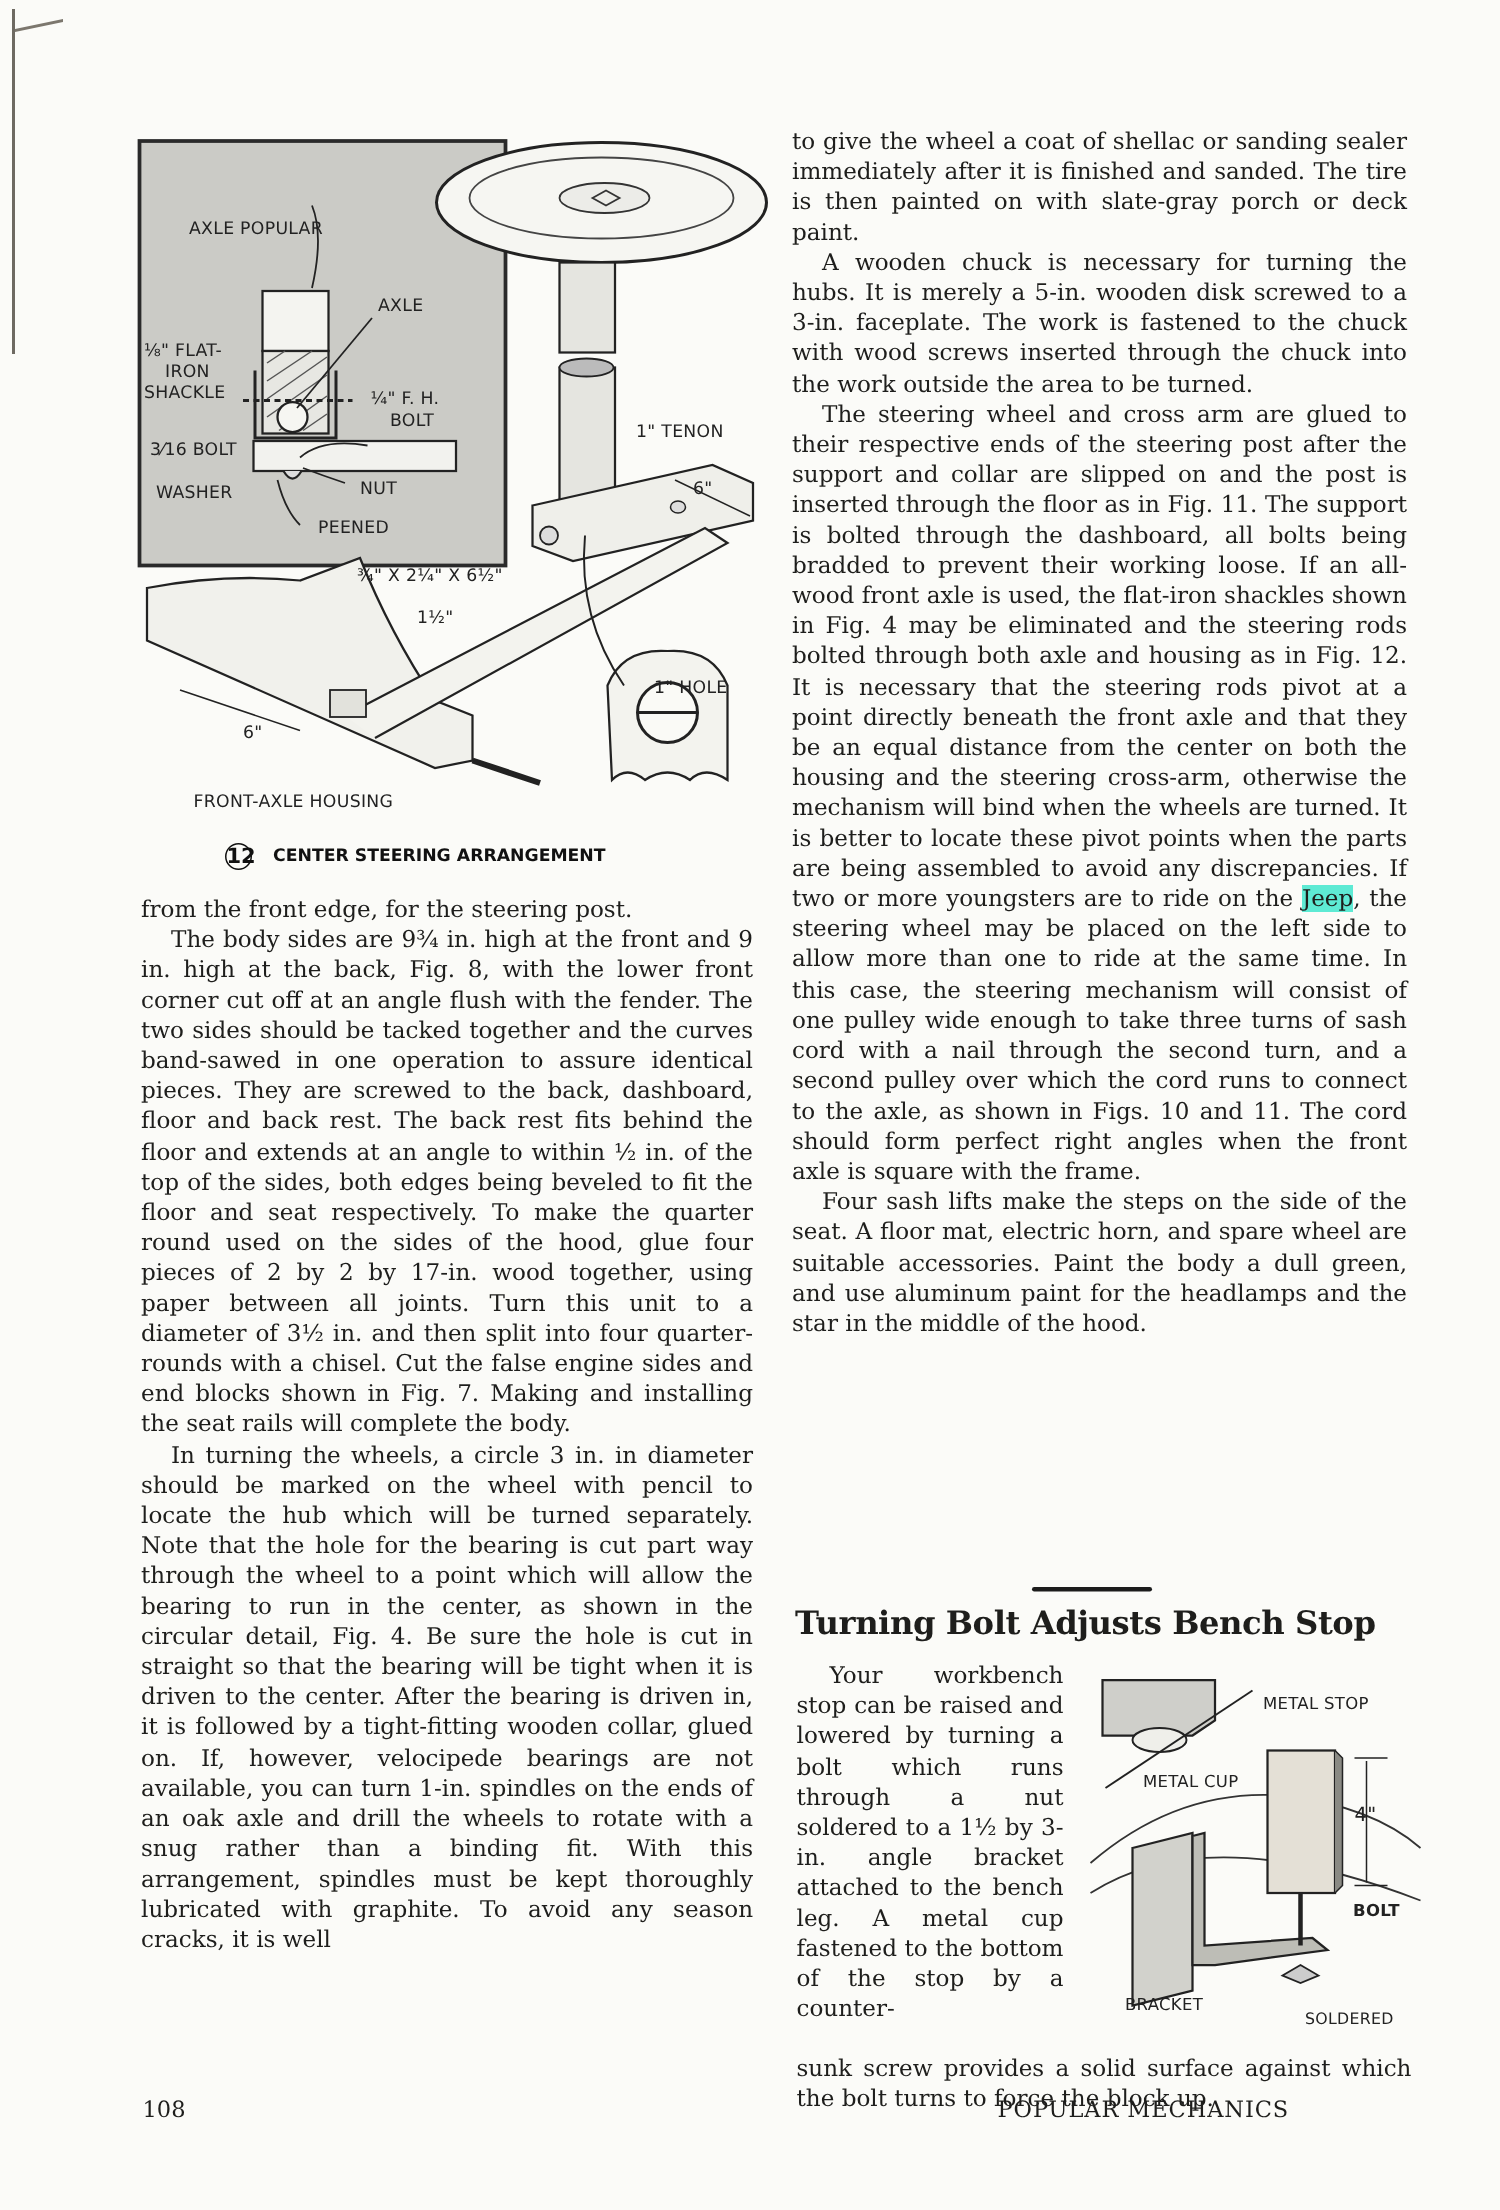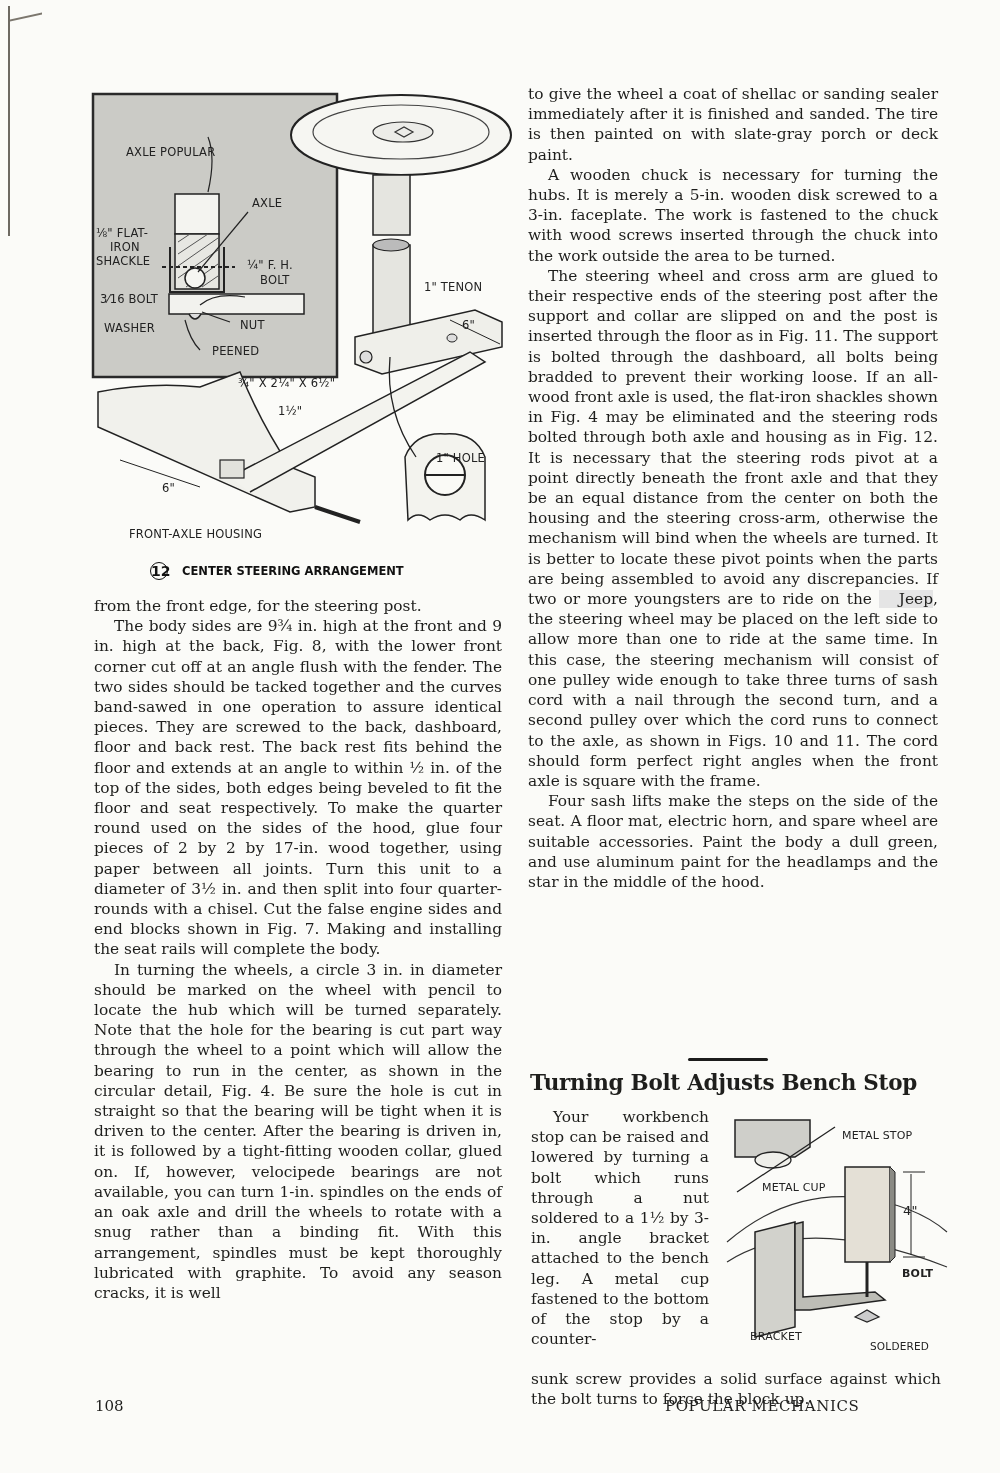--- a/index.html
+++ b/index.html
@@ -9,21 +9,21 @@
     font-family: "DejaVu Serif", "Liberation Serif", serif;
   }
   .page-mark { position: absolute; left: 8px; top: 6px; width: 2px; height: 230px; background: #6e6a62; }
   .page-mark-tick { position: absolute; left: 10px; top: 8px; width: 32px; height: 8px; border-bottom: 2px solid #7c776e; transform: skewY(-12deg); }
 
   .col { position: absolute; font-size: 15.4px; line-height: 20.2px; text-align: justify; }
   .col p { margin: 0; text-indent: 0; }
   .col p.indent { text-indent: 20px; }
   .col-left { left: 94px; width: 408px; top: 596px; }
   .col-right-top { left: 528px; width: 410px; top: 84px; }
-  .hl { background: #e5e5e5; padding-left: 20px; }
+  .hl { background: #5eead4; }
 
   
   .fig12 { position: absolute; left: 90px; top: 82px; width: 430px; height: 500px; }
   .fig12 svg { position: absolute; left: 0; top: 0; }
   .lbl { position: absolute; font-family: "DejaVu Sans", "Liberation Sans", sans-serif; font-size: 11.5px; color: #222; letter-spacing: 0.2px; white-space: nowrap; line-height: 13px; }
   .fig-caption { position: absolute; left: 60px; top: 480px; font-family: "DejaVu Sans", "Liberation Sans", sans-serif; font-weight: bold; font-size: 11.5px; color: #111; white-space: nowrap; }
   .fig-num { display: inline-block; width: 16px; height: 16px; border: 1.5px solid #111; border-radius: 50%; text-align: center; line-height: 16px; font-size: 14px; margin-right: 14px; vertical-align: middle; }
 
   
   .divider { position: absolute; left: 688px; top: 1058px; width: 80px; height: 3px; background: #1c1c1c; border-radius: 2px; }

